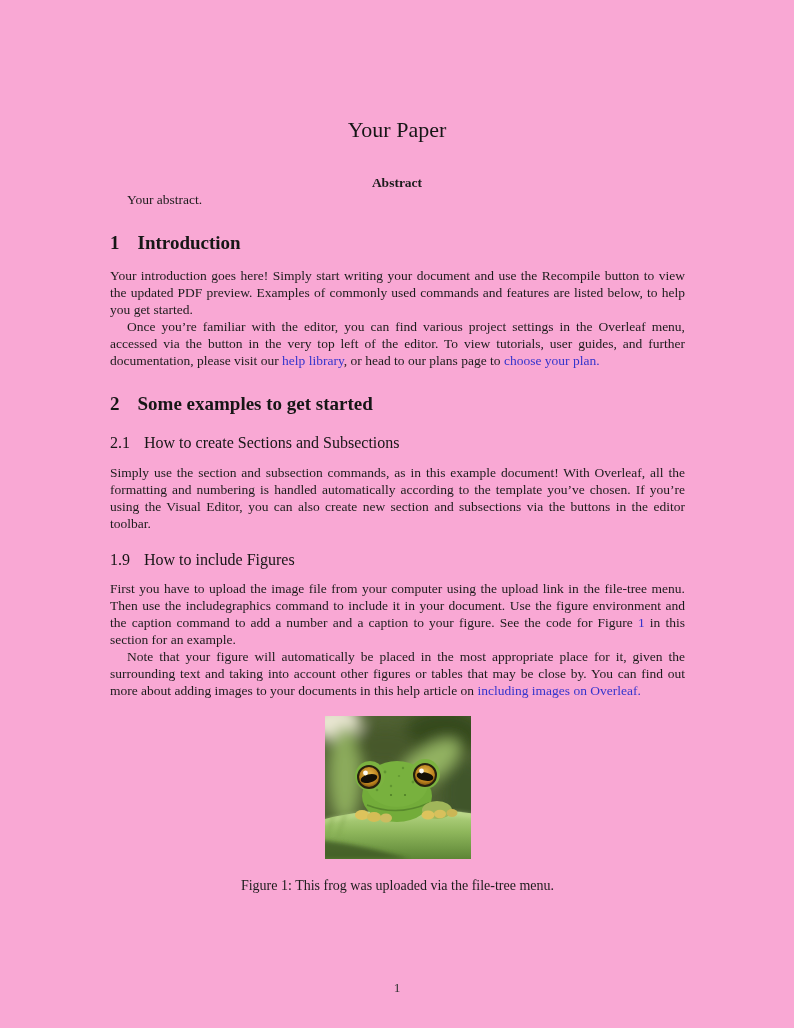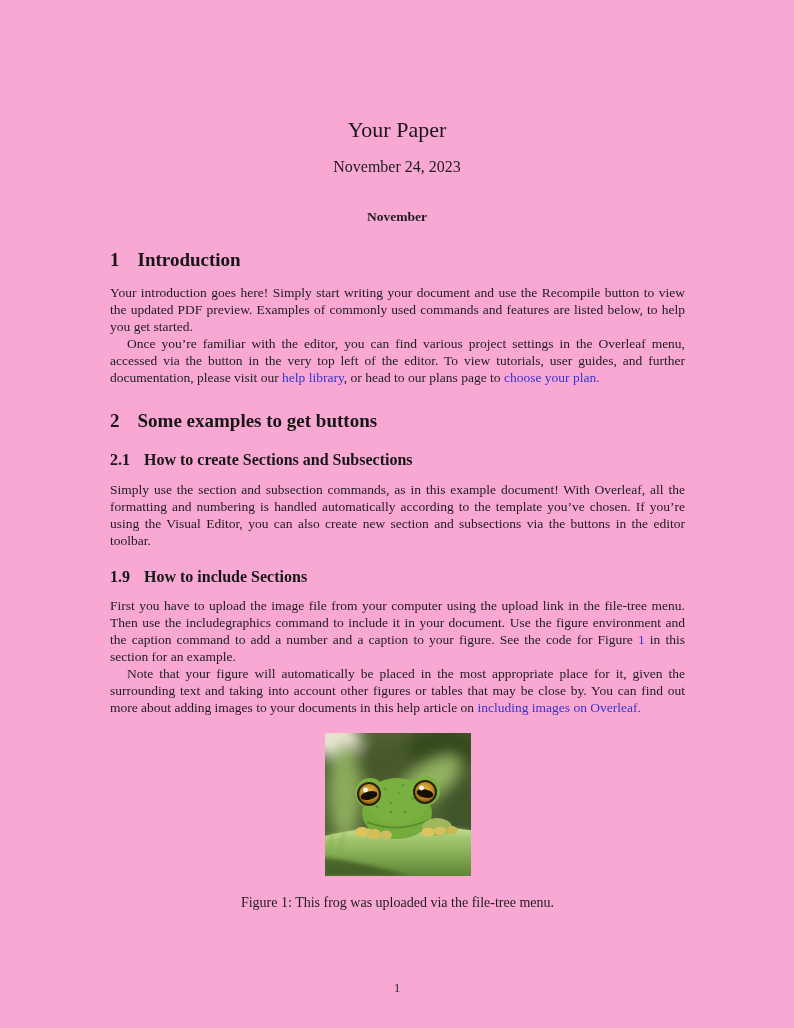--- a/index.html
+++ b/index.html
@@ -28,21 +28,21 @@
     text-align:justify;
   }
   .abstract-body { margin:6px 42px 0 42px; text-indent:17px; }
 
   h2.section-heading {
     font-size:19px; font-weight:bold; text-align:left;
     margin:25px 0 13px 0; color:#161616; line-height:1.1;
   }
   h2.section-heading .sec-num { display:inline-block; margin-right:18px; }
   h3.subsection-heading {
-    font-size:16px; font-weight:bold; text-align:left;
+    font-size:16px; font-weight:normal; text-align:left;
     margin:19px 0 12px 0; color:#161616; line-height:1.1;
   }
   h3.subsection-heading .sec-num { display:inline-block; margin-right:14px; }
 
   p.body-par { margin:0; }
   p.body-par.indented { text-indent:17px; }
 
   a.doc-link { color:var(--link-color,#3434cd); text-decoration:none; cursor:pointer; }
 
   .figure-block { text-align:center; margin-top:17px; }
@@ -56,45 +56,45 @@
     text-align:center; font-size:13.5px; color:#333;
   }
 </style>
 </head>
 <body>
 
 <div class="page">
 
   <div class="title-block">
     <div class="doc-title">Your Paper</div>
-    <div class="doc-date">November 24, 2023</div>
   </div>
 
-  <div class="abstract-heading">November</div>
+  <div class="abstract-heading">Abstract</div>
 
   <div class="content">
 
+    <p class="body-par abstract-body">Your abstract.</p>
 
     <h2 class="section-heading">
       <span class="sec-num">1</span><span>Introduction</span>
     </h2>
     <p class="body-par">Your introduction goes here! Simply start writing your document and use the Recompile button to view the updated PDF preview. Examples of commonly used commands and features are listed below, to help you get started.</p>
     <p class="body-par indented"><span>Once you’re familiar with the editor, you can find various project settings in the Overleaf menu, accessed via the button in the very top left of the editor. To view tutorials, user guides, and further documentation, please visit our </span><a class="doc-link">help library</a><span>, or head to our plans page to </span><a class="doc-link">choose your plan.</a></p>
 
     <h2 class="section-heading">
-      <span class="sec-num">2</span><span>Some examples to get buttons</span>
+      <span class="sec-num">2</span><span>Some examples to get started</span>
     </h2>
 
     <h3 class="subsection-heading">
       <span class="sec-num">2.1</span><span>How to create Sections and Subsections</span>
     </h3>
     <p class="body-par">Simply use the section and subsection commands, as in this example document! With Overleaf, all the formatting and numbering is handled automatically according to the template you’ve chosen. If you’re using the Visual Editor, you can also create new section and subsections via the buttons in the editor toolbar.</p>
 
     <h3 class="subsection-heading">
-      <span class="sec-num">1.9</span><span>How to include Sections</span>
+      <span class="sec-num">1.9</span><span>How to include Figures</span>
     </h3>
     <p class="body-par"><span>First you have to upload the image file from your computer using the upload link in the file-tree menu. Then use the includegraphics command to include it in your document. Use the figure environment and the caption command to add a number and a caption to your figure. See the code for Figure </span><a class="doc-link">1</a><span> in this section for an example.</span></p>
     <p class="body-par indented"><span>Note that your figure will automatically be placed in the most appropriate place for it, given the surrounding text and taking into account other figures or tables that may be close by. You can find out more about adding images to your documents in this help article on </span><a class="doc-link">including images on Overleaf.</a></p>
 
     <div class="figure-block">
       <svg class="figure-image" viewBox="0 0 146 143" xmlns="http://www.w3.org/2000/svg" role="img">
         <defs>
           <filter id="blurBg" x="-30%" y="-30%" width="160%" height="160%">
               <feGaussianBlur stdDeviation="7"></feGaussianBlur>
             </filter>

